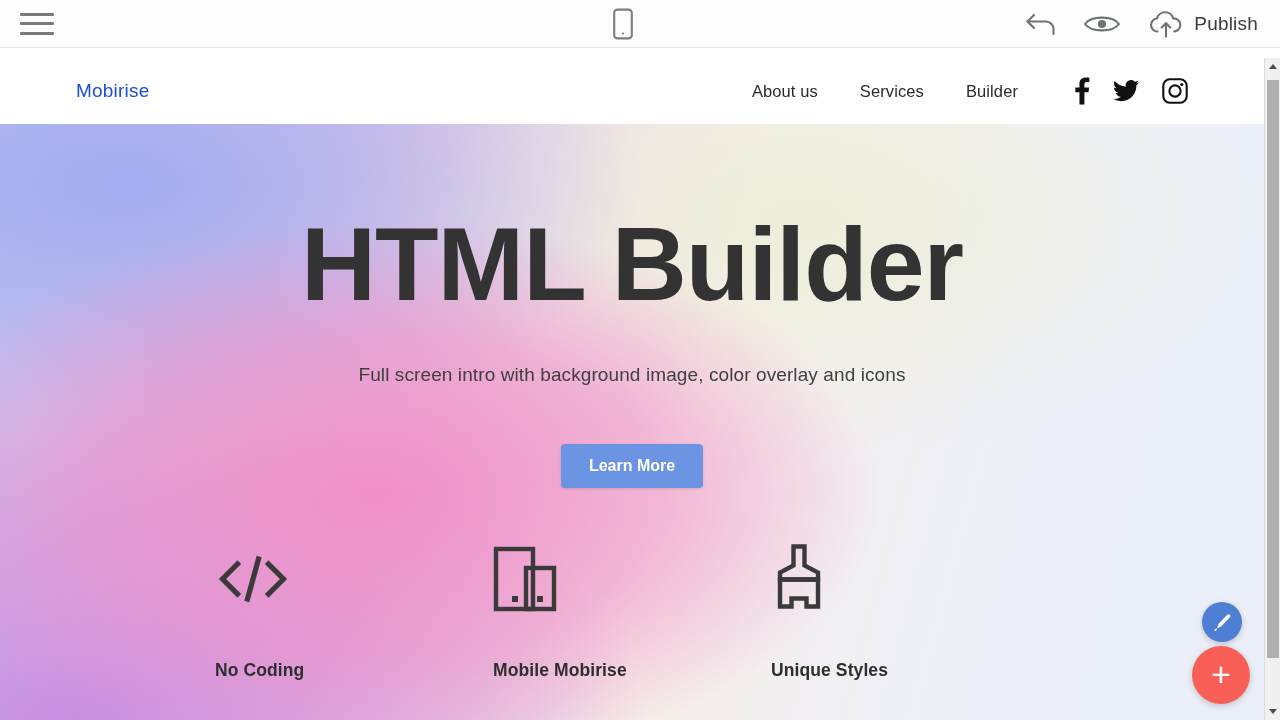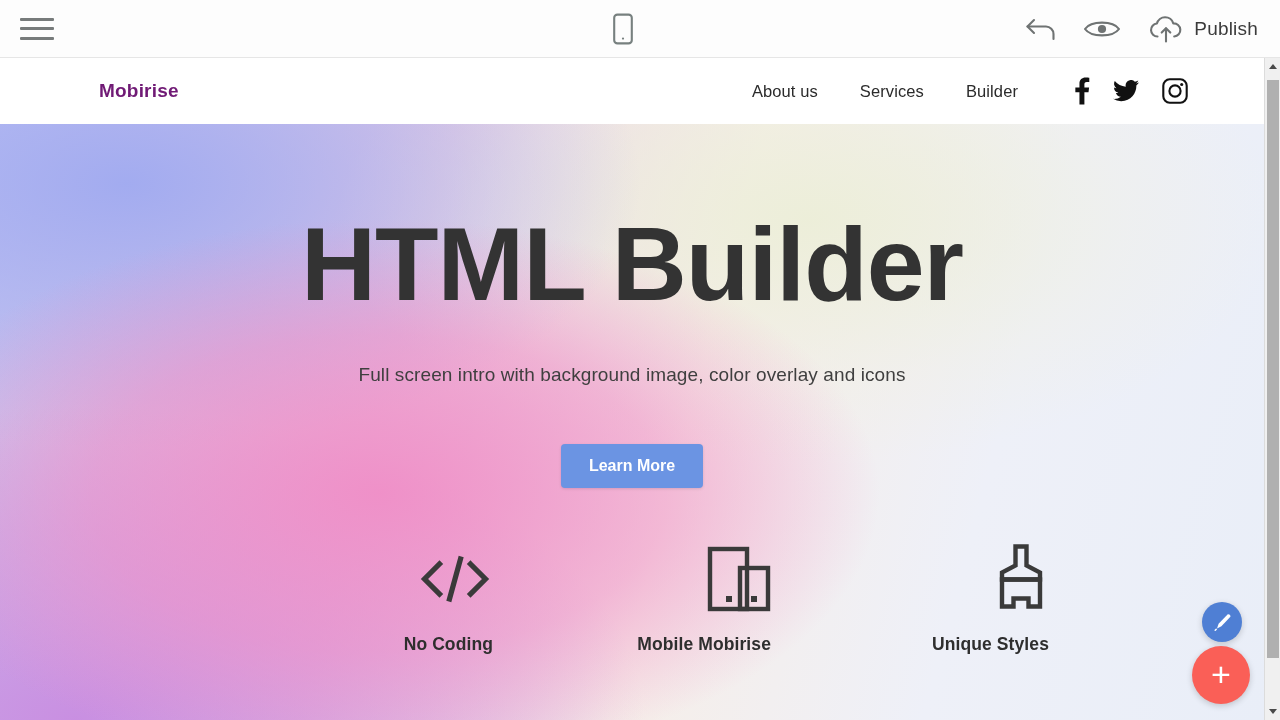--- a/index.html
+++ b/index.html
@@ -4,21 +4,21 @@
 <style>
   * { margin:0; padding:0; box-sizing:border-box; }
   html, body {
     width:1280px; height:720px; overflow:hidden;
     font-family:"Liberation Sans", sans-serif;
     background:#ffffff;
   }
 
   
   .app-toolbar{
-    position:absolute; left:0; top:0; width:1280px; height:58px;
+    position:absolute; left:0; top:0; width:1280px; height:48px;
     background:#fdfdfd;
     border-bottom:1px solid #e6e6e6;
     display:flex; align-items:center;
   }
   .tb-left{ width:220px; display:flex; align-items:center; padding-left:20px; }
   .tb-center{ flex:1; display:flex; align-items:center; justify-content:center; }
   .tb-right{ display:flex; align-items:center; gap:26px; padding-right:22px; }
 
   .hamburger{ width:34px; height:26px; display:flex; flex-direction:column;
     justify-content:space-between; cursor:pointer; padding:2px 0; }
@@ -34,21 +34,21 @@
     position:absolute; left:0; top:58px; width:1264px; height:662px;
     overflow:hidden; background:#fff;
   }
 
   
   .site-nav{
     height:66px; background:#ffffff;
     display:flex; align-items:center; padding:0 34px 0 76px;
     position:relative; z-index:3;
   }
-  .brand{ font-size:19px; font-weight:bold; color:#701a75; letter-spacing:.2px;margin-left:23px; }
+  .brand{ font-size:19px; font-weight:normal; color:#1d4ed8; letter-spacing:.2px; }
   .nav-spacer{ flex:1; }
   .nav-links{ display:flex; align-items:center; gap:42px;margin-left:7px; }
   .nav-link{ font-size:16.5px; color:#2b2b2b; cursor:pointer; letter-spacing:.1px; }
   .social{ display:flex; align-items:center; gap:23px; margin-left:56px; margin-right:42px; }
   .social .s-ico{ cursor:pointer; display:flex; align-items:center; justify-content:center; color:#111; }
 
   
   .hero{
     position:relative; height:596px; overflow:hidden;
     background:
@@ -73,21 +73,21 @@
     margin-top:58px; padding:13px 28px; border:none; border-radius:4px;
     background:#6b94e3; color:#ffffff; font-size:16px; font-weight:bold;
     cursor:pointer; font-family:"Liberation Sans", sans-serif;
     box-shadow:0 1px 3px rgba(0,0,0,0.12);
   }
 
   .features{
     margin-top:56px; width:100%;
     display:flex; justify-content:center; gap:0;
   }
-  .feature{ width:278px; display:flex; flex-direction:column; align-items:flex-end; }
+  .feature{ width:278px; display:flex; flex-direction:column; align-items:flex-start;gap:26px; }
   .feature-icon{ height:70px; display:flex; align-items:center; justify-content:center; color:#3a3a3a; }
   .feature-label{ margin-top:20px; font-size:17.5px; font-weight:bold; color:#2e2e2e; letter-spacing:.1px; }
 
   
   .fab{
     position:absolute; border-radius:50%;
     display:flex; align-items:center; justify-content:center;
     cursor:pointer; box-shadow:0 2px 6px rgba(0,0,0,0.18);
   }
   .fab-edit{ right:22px; bottom:78px; width:40px; height:40px; background:#4f7fd4; }

